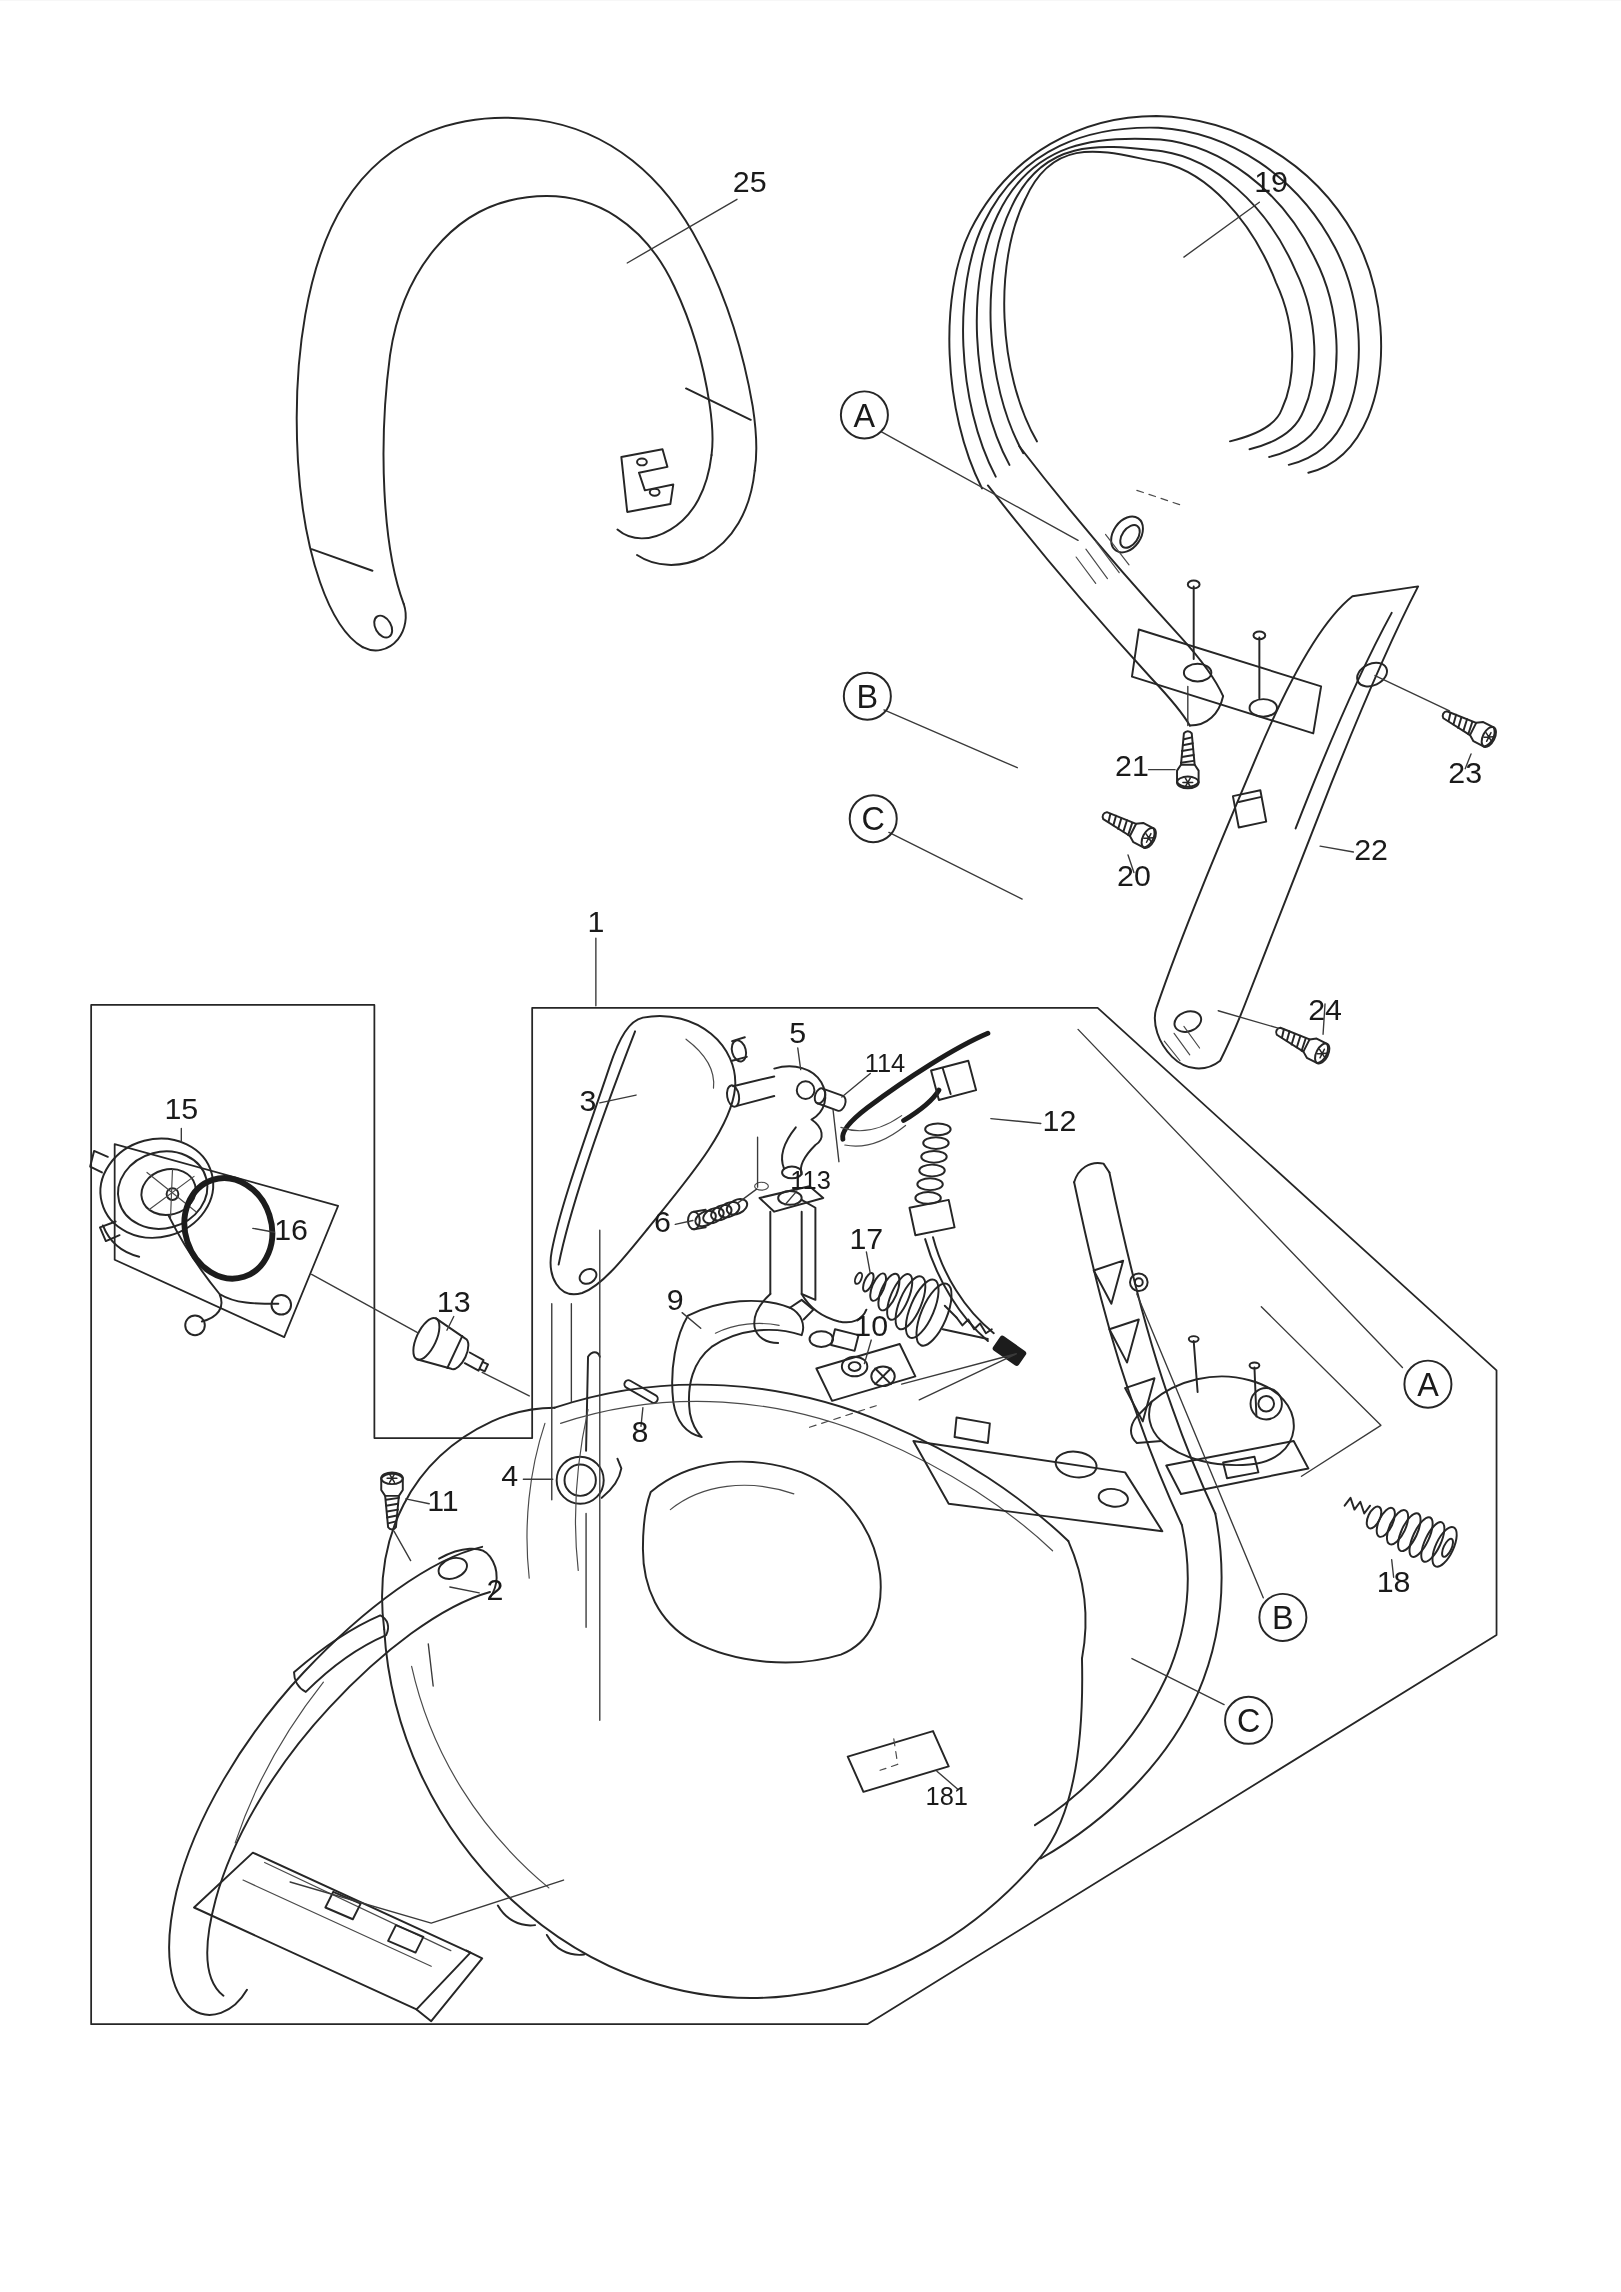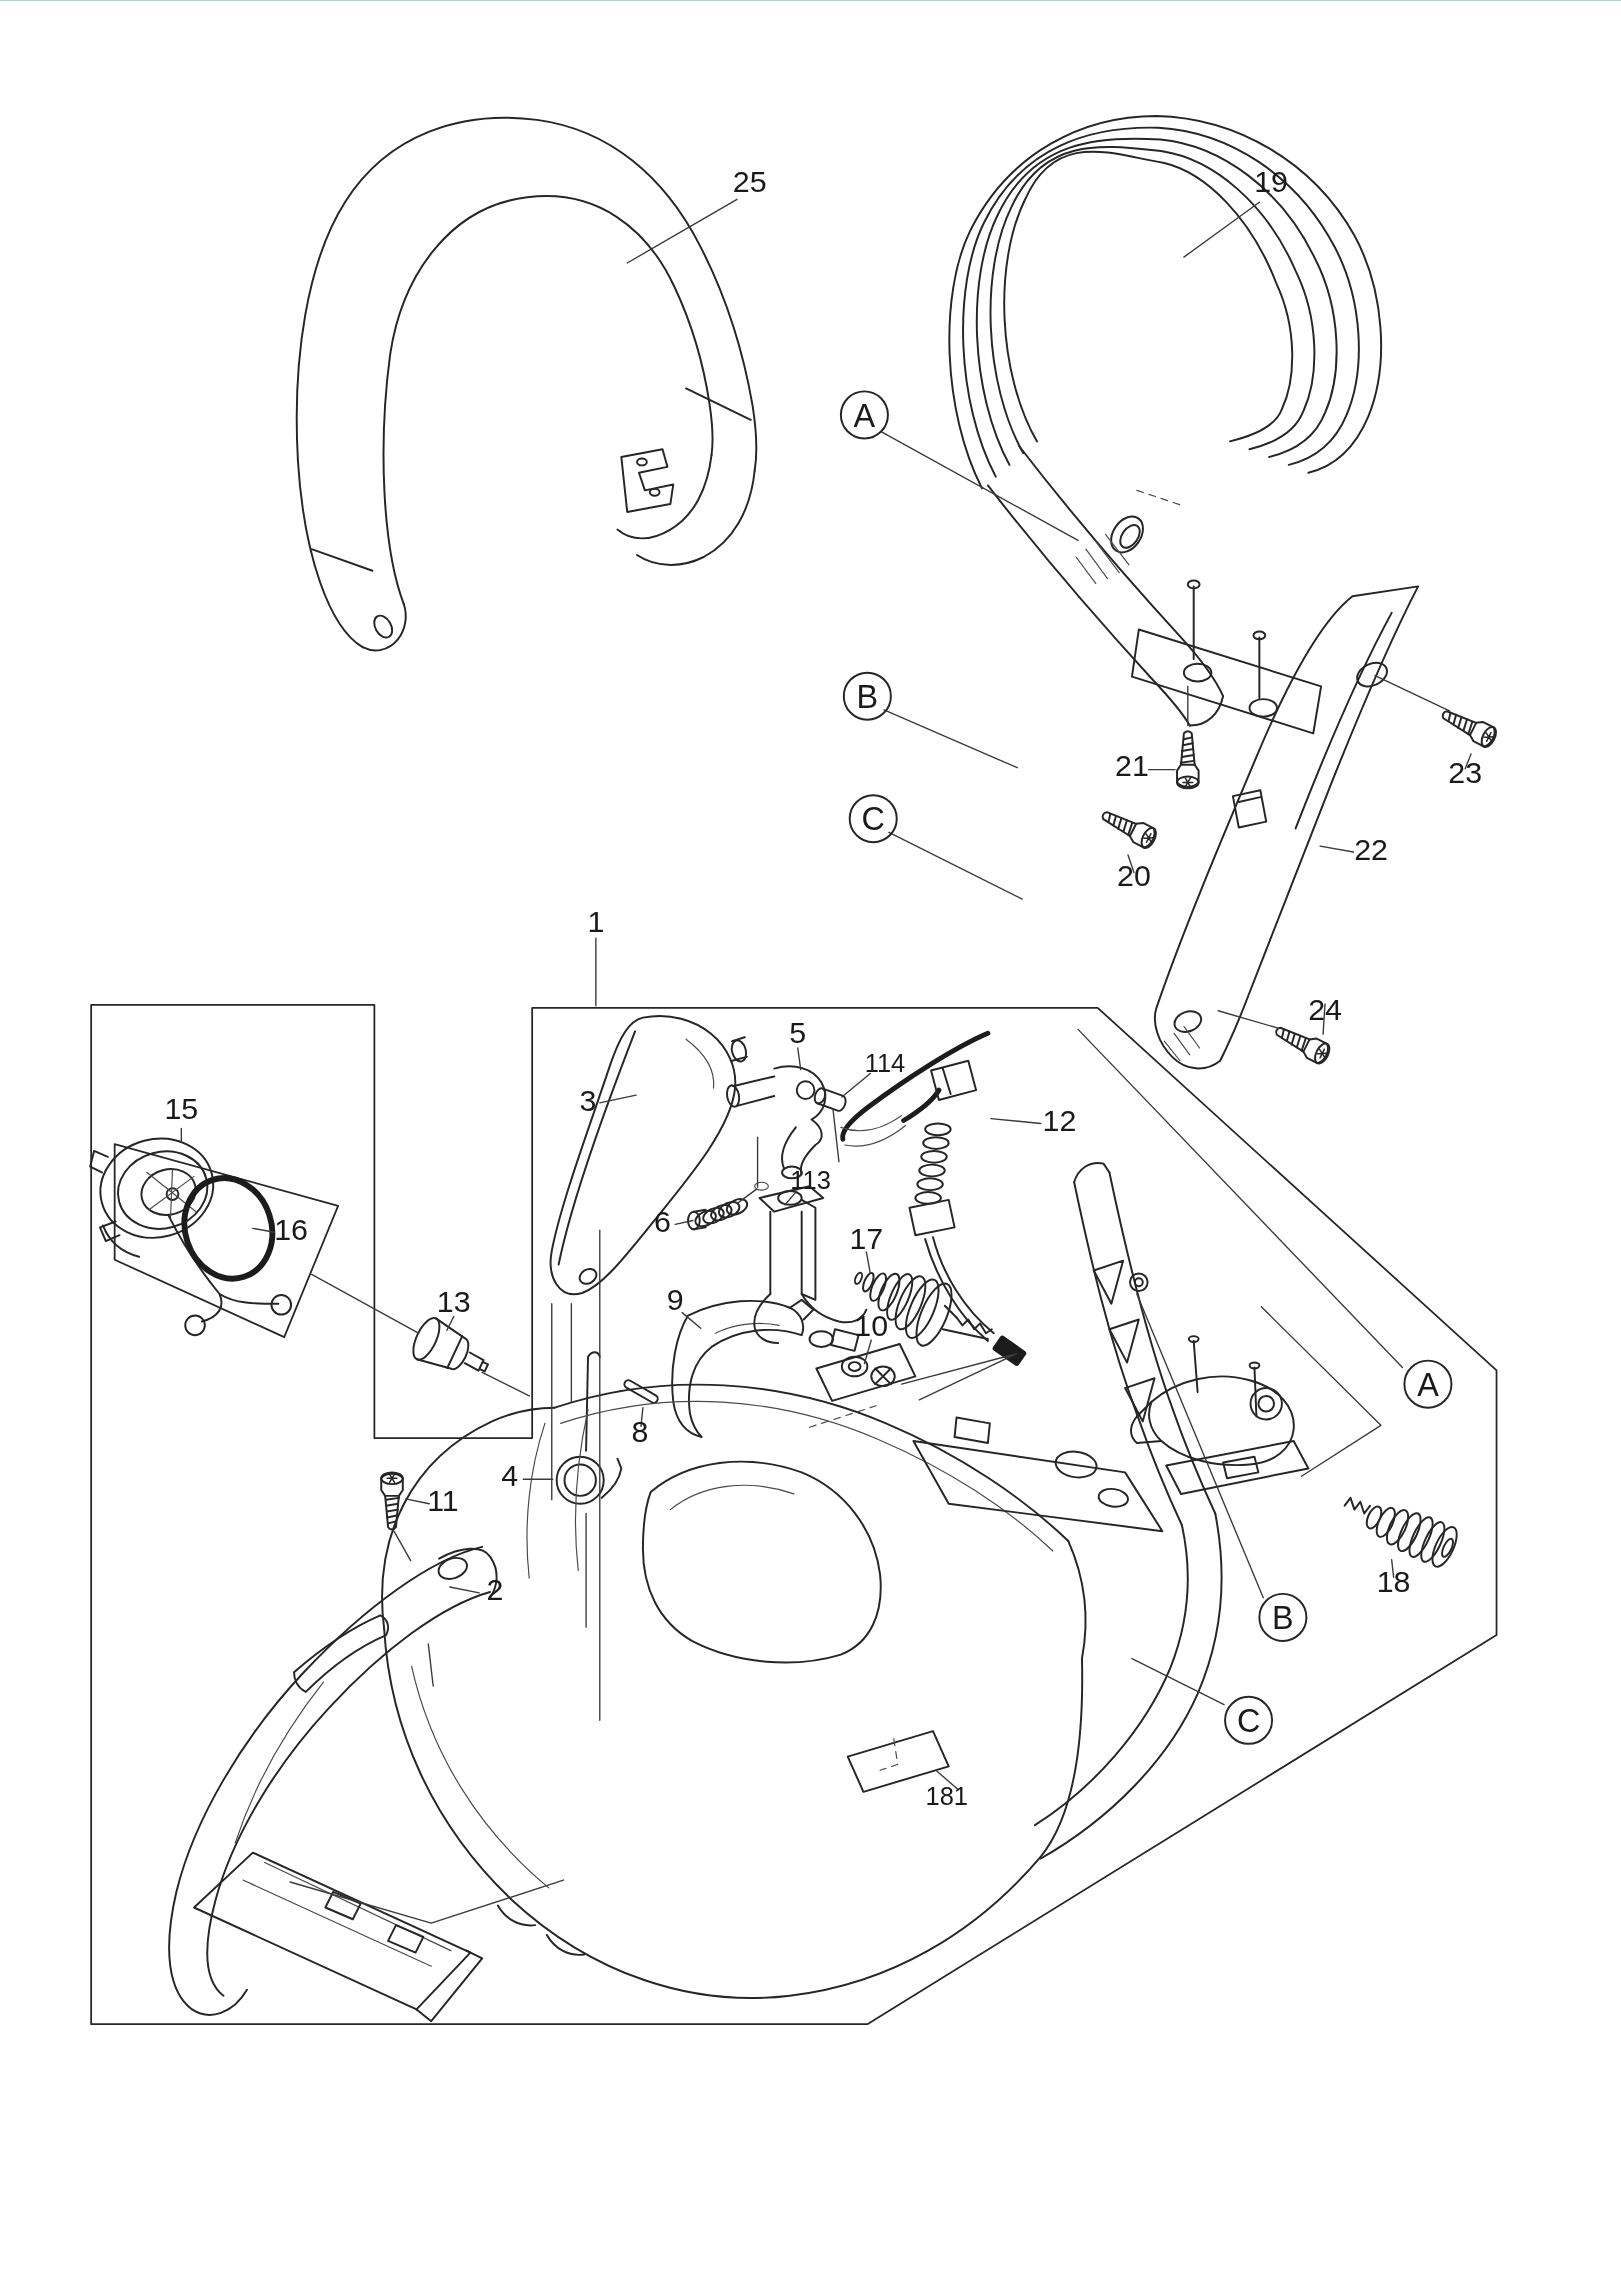--- a/index.html
+++ b/index.html
@@ -1,16 +1,16 @@
 <!DOCTYPE html>
 <html><head>
 <meta charset="utf-8">
 <style>
   html,body{margin:0;padding:0;background:#ffffff;}
-  .page{position:relative;width:1621px;height:2293px;background:#15803d;overflow:hidden;
+  .page{position:relative;width:1621px;height:2293px;background:#e5e5e5;overflow:hidden;
         font-family:"Liberation Sans","DejaVu Sans",sans-serif;}
   .title{position:absolute;left:21.6px;top:15.7px;font-size:28px;color:#141414;letter-spacing:0.2px;}
   svg{position:absolute;left:0;top:0;}
   .s{stroke:#262626;fill:none;stroke-width:2;stroke-linecap:round;stroke-linejoin:round;}
   .thin{stroke:#4a4a4a;fill:none;stroke-width:1.2;stroke-linecap:round;}
   .leader{stroke:#3a3a3a;fill:none;stroke-width:1.4;stroke-linecap:round;stroke-linejoin:round;}
   .thick{stroke:#1c1c1c;stroke-width:6;fill:none;stroke-linecap:round;}
   .dash{stroke-dasharray:7 6;}
   .inkfill{fill:#1c1c1c;stroke:none;}
   .lbl{fill:#1a1a1a;font-family:"Liberation Sans","DejaVu Sans",sans-serif;font-size:31px;}

